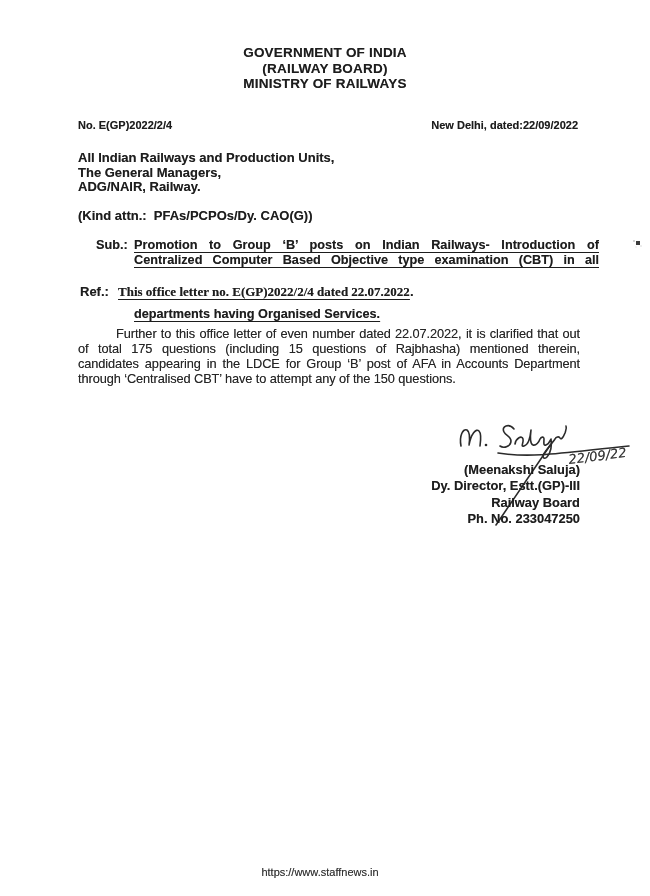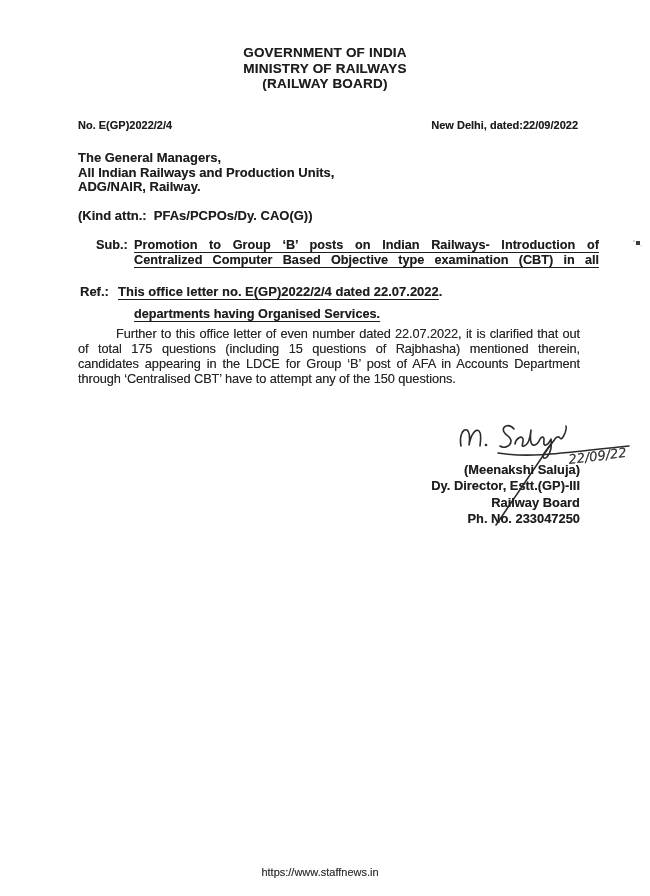--- a/index.html
+++ b/index.html
@@ -77,20 +77,21 @@
   .ref-row {
     top: 284px; left: 80px;
     display: flex;
     font-weight: bold;
     font-size: 13px;
   }
   .ref-underlined {
     text-decoration: underline;
     text-decoration-thickness: 1.3px;
     text-underline-offset: 2.5px;
+    font-family: Liberation Serif, serif;
   }
 
   .body-para {
     top: 326px; left: 78px;
     width: 502px;
     font-size: 12.8px;
     line-height: 15px;
     letter-spacing: -0.1px;
     text-align: justify;
     text-indent: 38px;
@@ -126,32 +127,32 @@
     font-weight: normal;
   }
 </style>
 </head>
 <body>
 
 <div class="page">
 
   <div class="abs letterhead">
     <div>GOVERNMENT OF INDIA</div>
+    <div>(RAILWAY BOARD)</div>
     <div>MINISTRY OF RAILWAYS</div>
-    <div>(RAILWAY BOARD)</div>
   </div>
 
   <div class="abs file-date-row">
     <span>No. E(GP)2022/2/4</span>
     <span>New Delhi, dated:22/09/2022</span>
   </div>
 
   <div class="abs addressee">
+    <div>All Indian Railways and Production Units,</div>
     <div>The General Managers,</div>
-    <div>All Indian Railways and Production Units,</div>
     <div>ADG/NAIR, Railway.</div>
   </div>
 
   <div class="abs kind-attn">(Kind attn.:  PFAs/PCPOs/Dy. CAO(G))</div>
 
   <div class="abs subject-row">
     <span class="subject-label">Sub.:</span>
     <span class="subject-text">
       <span class="subject-line" style="display:block">Promotion to Group ‘B’ posts on Indian Railways- Introduction of</span>
       <span class="subject-line" style="display:block">Centralized Computer Based Objective type examination (CBT) in all</span>

